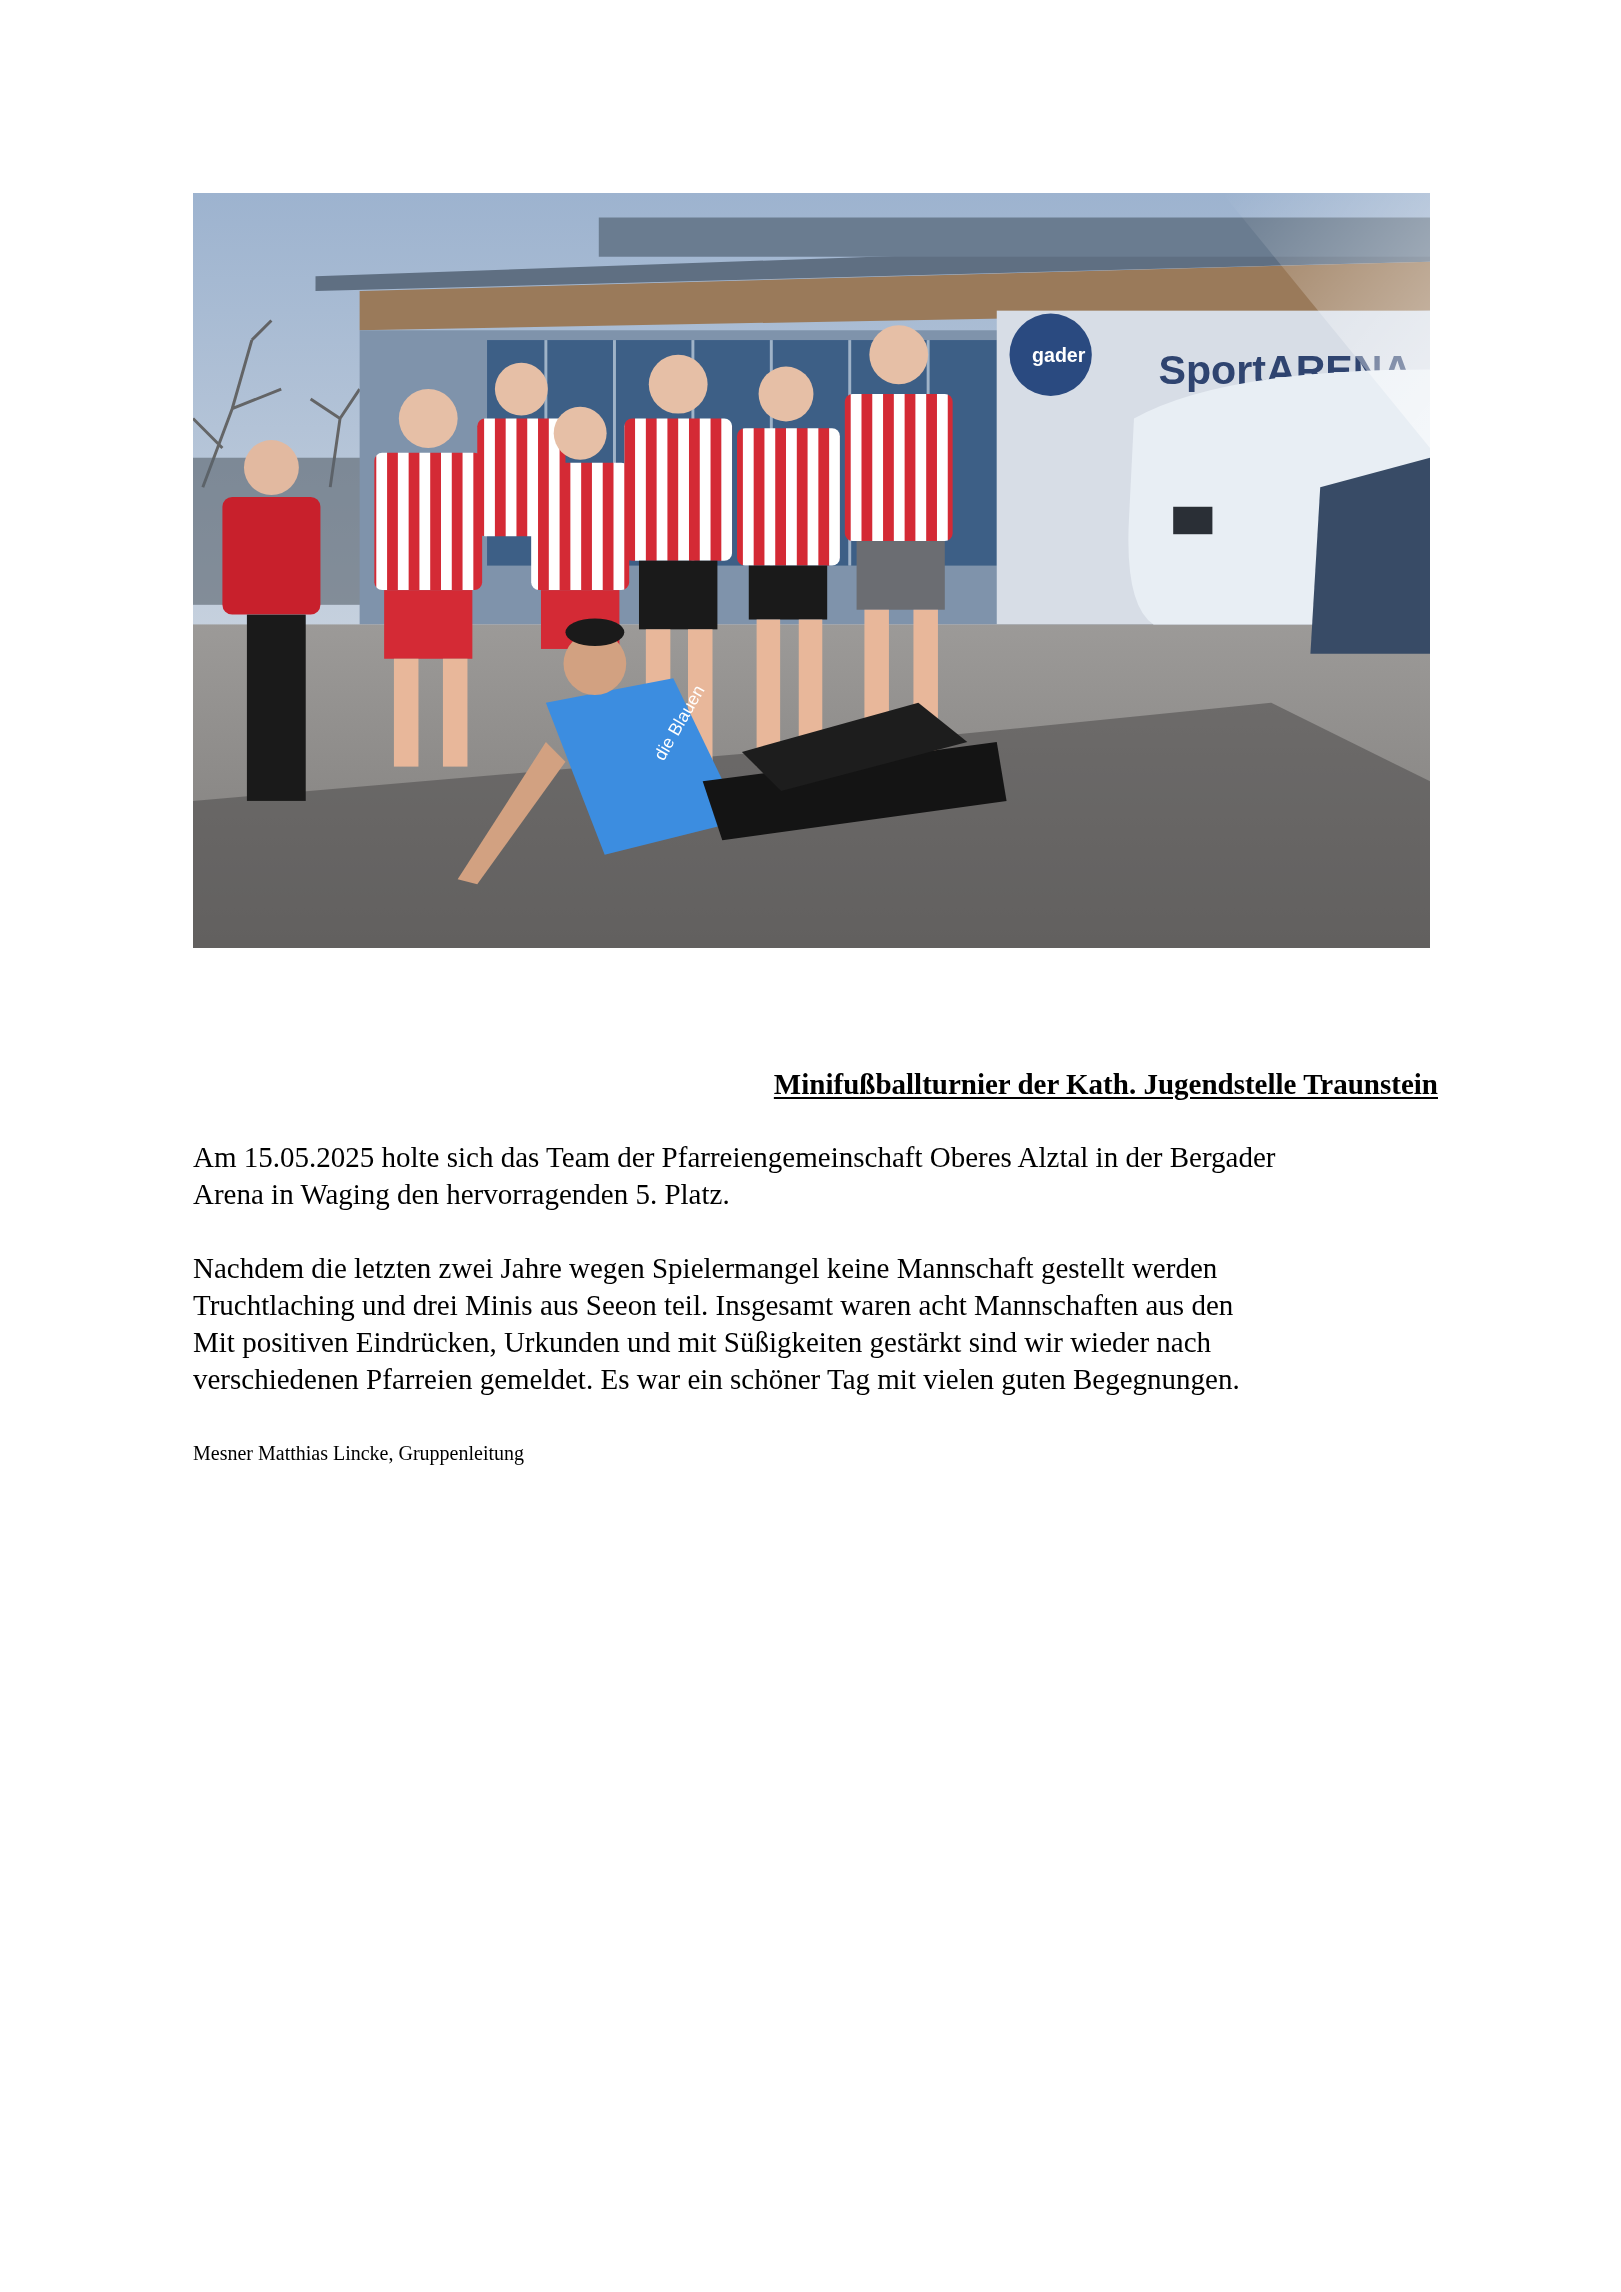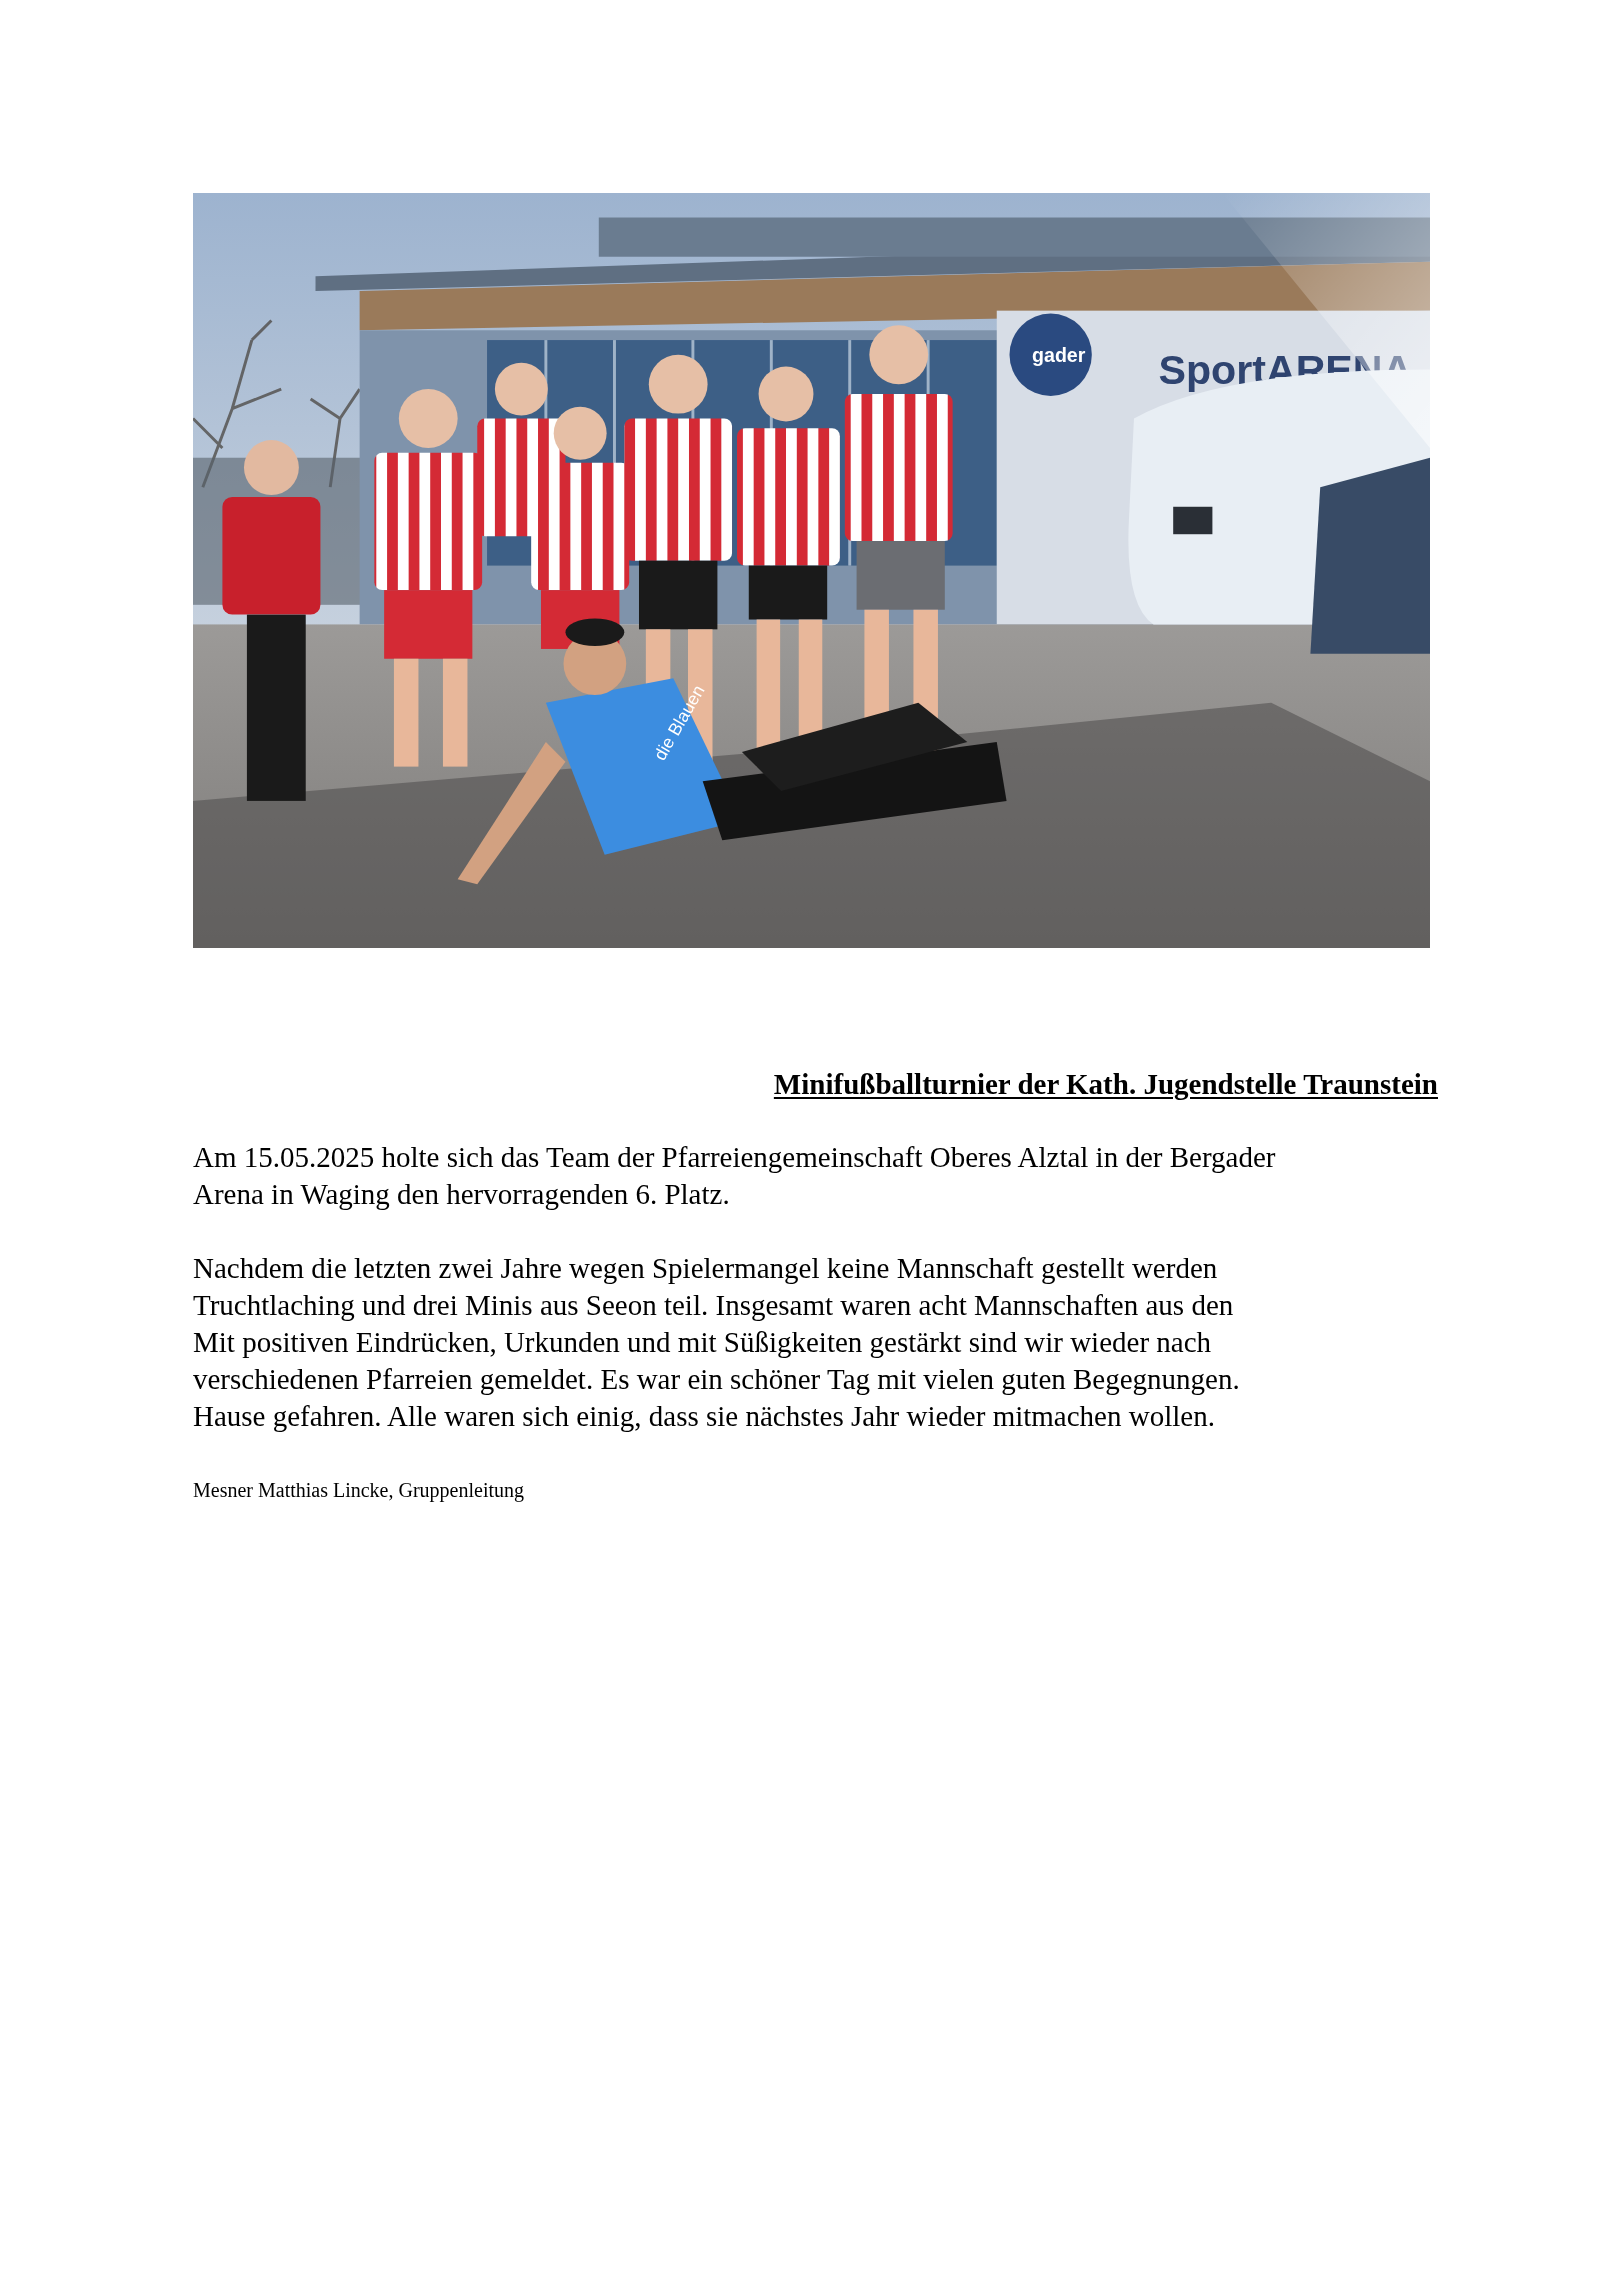--- a/index.html
+++ b/index.html
@@ -131,26 +131,25 @@
 
     <polygon points="1050,0 1262,0 1262,260" fill="url(#glare)"></polygon>
   </svg>
 </div>
 
 <div class="text-block">
   <h1 class="title">Minifußballturnier der Kath. Jugendstelle Traunstein</h1>
 
   <p class="para">
     <span class="line">Am 15.05.2025 holte sich das Team der Pfarreiengemeinschaft Oberes Alztal in der Bergader</span>
-    <span class="line">Arena in Waging den hervorragenden 6. Platz.</span>
+    <span class="line">Arena in Waging den hervorragenden 5. Platz.</span>
   </p>
 
   <p class="para">
     <span class="line">Nachdem die letzten zwei Jahre wegen Spielermangel keine Mannschaft gestellt werden</span>
     <span class="line">Truchtlaching und drei Minis aus Seeon teil. Insgesamt waren acht Mannschaften aus den</span>
     <span class="line">Mit positiven Eindrücken, Urkunden und mit Süßigkeiten gestärkt sind wir wieder nach</span>
     <span class="line">verschiedenen Pfarreien gemeldet. Es war ein schöner Tag mit vielen guten Begegnungen.</span>
-    <span class="line">Hause gefahren. Alle waren sich einig, dass sie nächstes Jahr wieder mitmachen wollen.</span>
   </p>
 
   <p class="signature">Mesner Matthias Lincke, Gruppenleitung</p>
 </div>
 
 
 </body></html>

